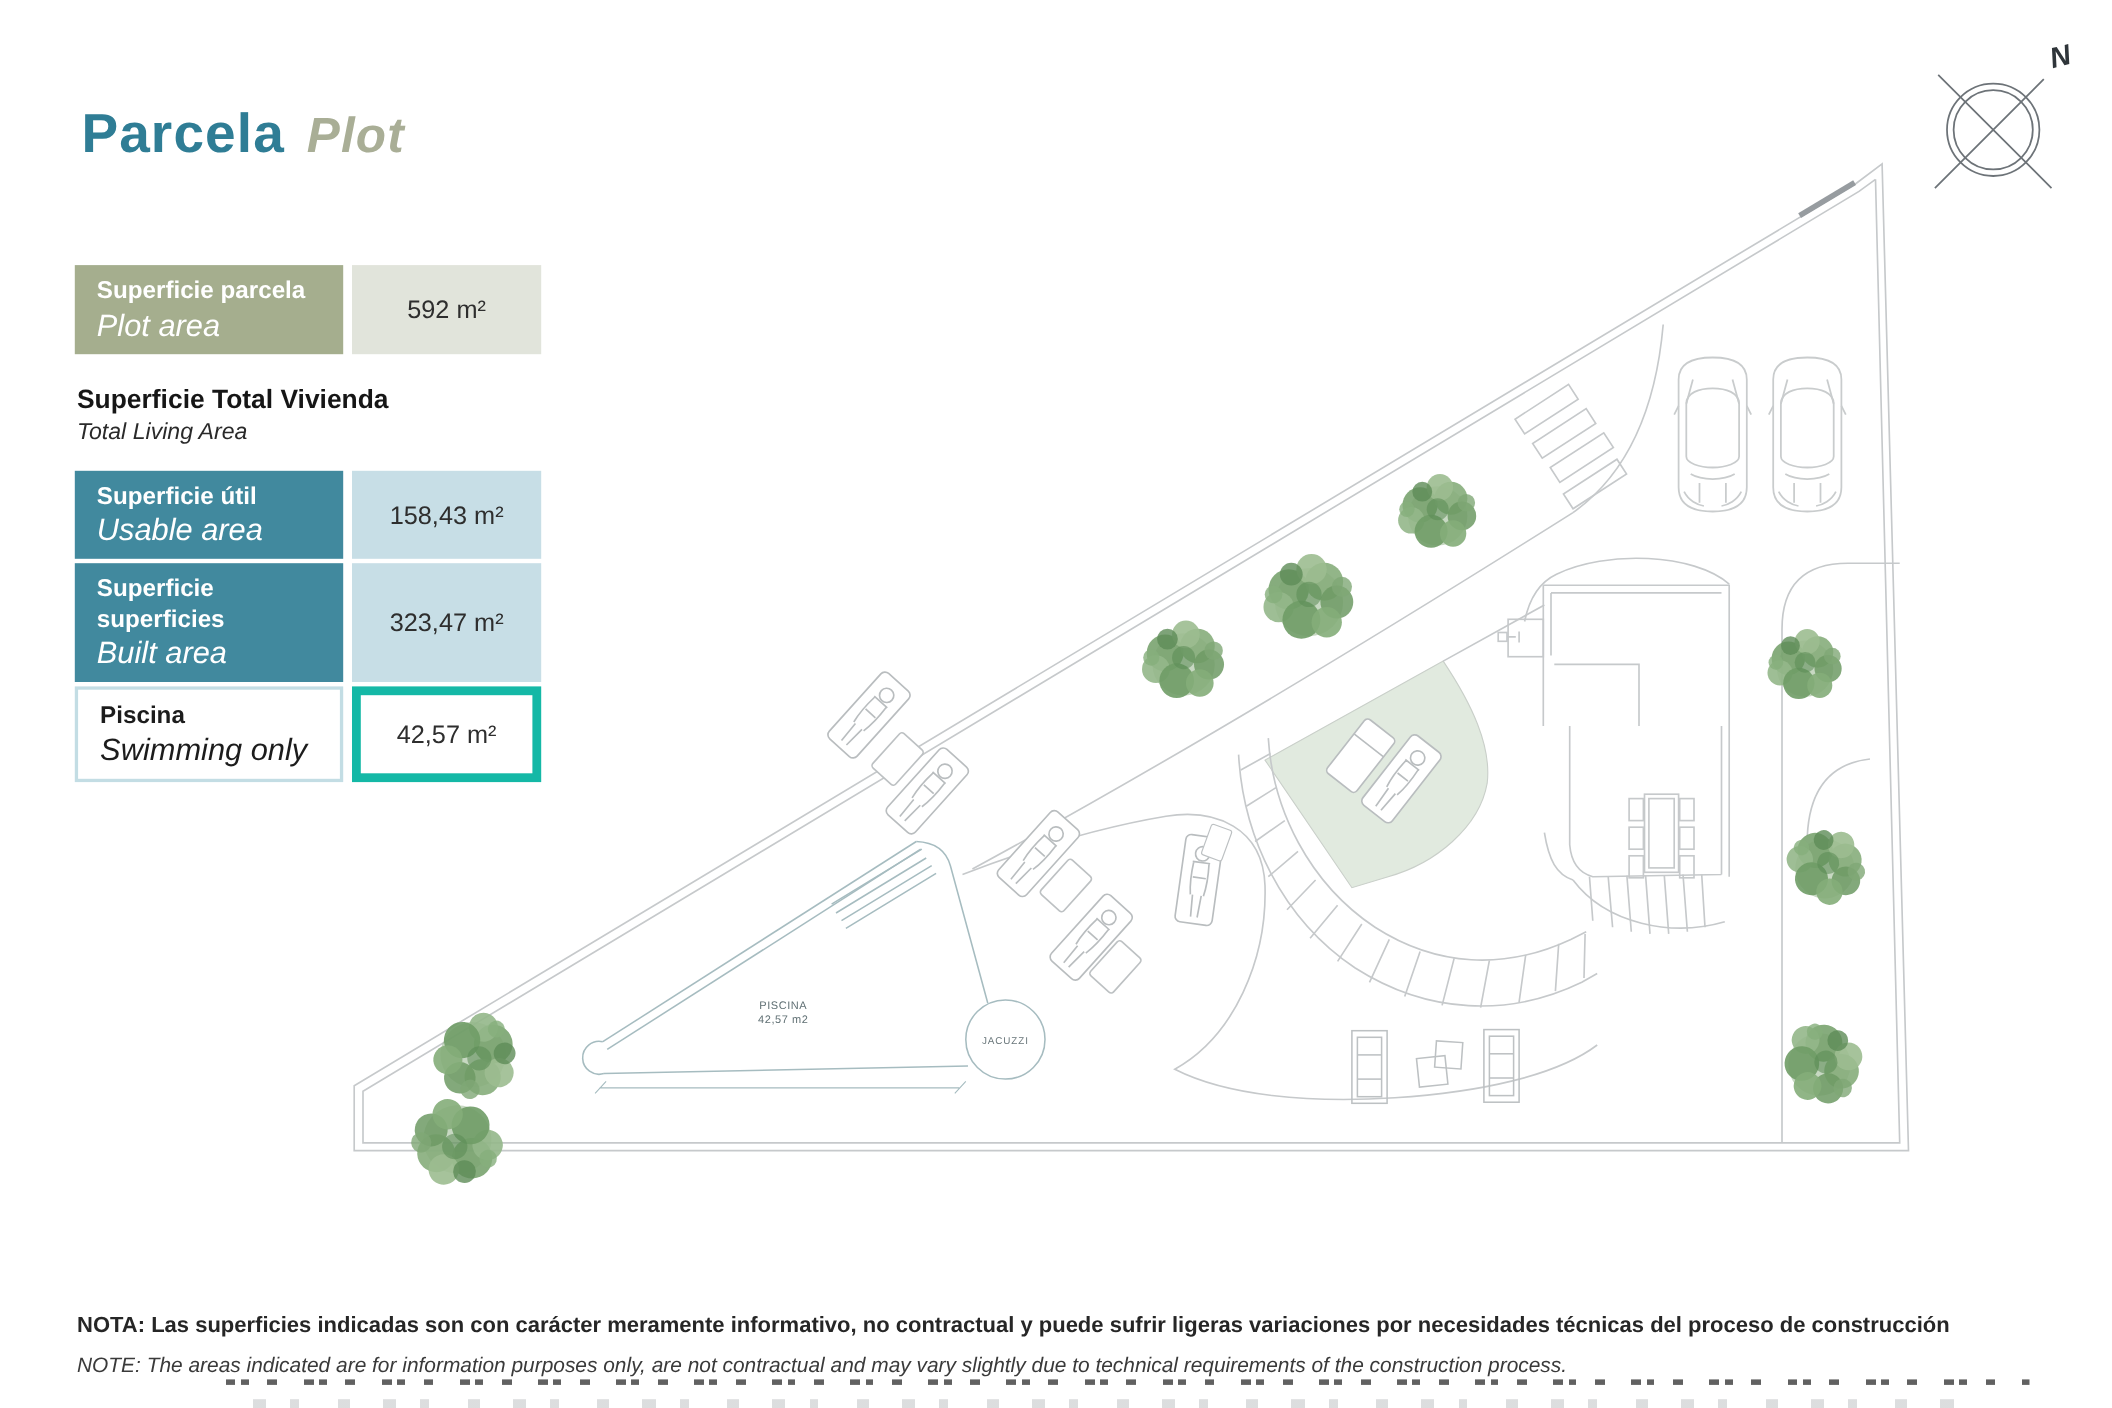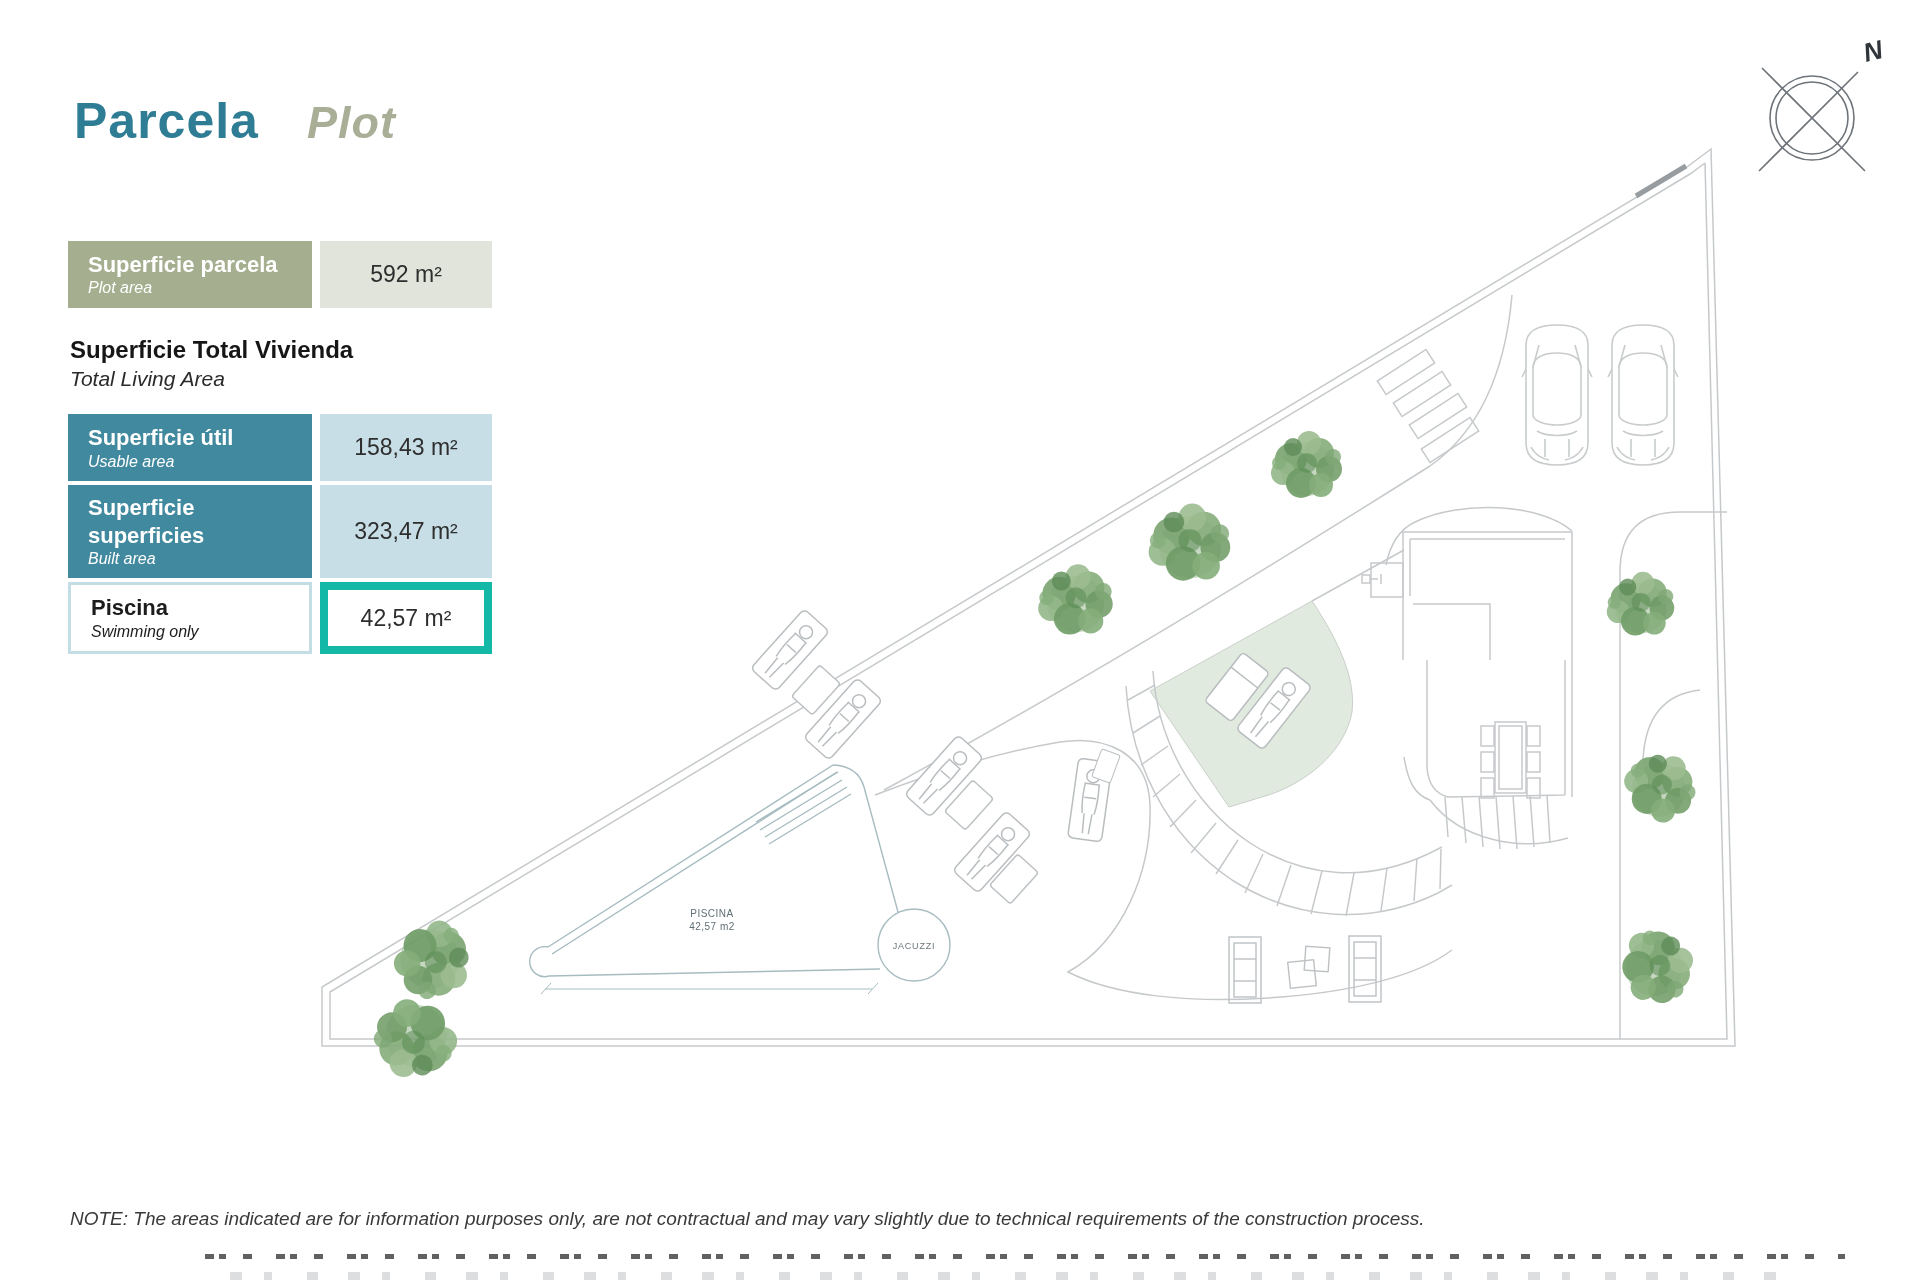--- a/index.html
+++ b/index.html
@@ -1,40 +1,40 @@
 <!DOCTYPE html>
 <html><head>
 <meta charset="utf-8">
 <style>
   html,body{margin:0;padding:0;background:#ffffff;}
   body{width:1920px;height:1280px;position:relative;overflow:hidden;
        font-family:"Liberation Sans",sans-serif;color:#222;}
   .abs{position:absolute;}
 
   
-  .title{left:74px;top:92px;display:flex;align-items:baseline;gap:48px;}
+  .title{left:74px;top:92px;display:flex;align-items:baseline;gap:20px;}
   .title-es{font-size:50px;font-weight:bold;color:#2f7d95;letter-spacing:1px;}
   .title-en{font-size:45px;font-weight:bold;font-style:italic;color:#a9ae96;letter-spacing:1px;}
 
   
   .area-table{left:68px;top:241px;width:424px;}
   .row{display:flex;gap:8px;margin-bottom:5px;}
   .cell-label{width:244px;box-sizing:border-box;padding:9px 0 9px 20px;
               display:flex;flex-direction:column;justify-content:center;min-height:67px;}
   .cell-value{flex:1;display:flex;align-items:center;justify-content:center;
               font-size:23px;color:#2e2e2e;box-sizing:border-box;}
   .row-green .cell-label{background:#a5ae8e;color:#fff;}
   .row-green .cell-value{background:#e1e4db;}
   .row-teal .cell-label{background:#41899e;color:#fff;}
   .row-teal .cell-value{background:#c7dee6;}
   .row-teal{margin-bottom:4px;}
   .row-white .cell-label{background:#fff;border:3px solid #c3dde4;color:#1c1c1c;}
   .row-white .cell-value{background:#fff;border:8px solid #14b8a6;}
   .lbl-main{font-size:22px;font-weight:bold;line-height:1.25;}
-  .lbl-sub{font-size:16px;font-style:italic;line-height:1.25;}
+  .lbl-sub{font-size:28px;font-style:italic;line-height:1.25;}
   .section-head{margin:26px 0 22px 2px;}
   .sh-main{font-size:24px;font-weight:bold;color:#161616;line-height:1.3;}
   .sh-sub{font-size:21px;font-style:italic;color:#2a2a2a;line-height:1.3;}
 
   
   .note{left:70px;top:1194px;width:1800px;}
   .note-es{font-size:20px;font-weight:bold;color:#262626;}
   .note-en{font-size:19px;font-style:italic;color:#3a3a3a;margin-top:14px;}
 
   
@@ -245,17 +245,18 @@
     <div class="cell-label">
       <span class="lbl-main">Piscina</span>
       <span class="lbl-sub">Swimming only</span>
     </div>
     <div class="cell-value">42,57 m²</div>
   </div>
 
 </div>
 
 <div class="abs note">
+  <div class="note-es">NOTA: Las superficies indicadas son con carácter meramente informativo, no contractual y puede sufrir ligeras variaciones por necesidades técnicas del proceso de construcción</div>
   <div class="note-en">NOTE: The areas indicated are for information purposes only, are not contractual and may vary slightly due to technical requirements of the construction process.</div>
 </div>
 
 <div class="abs crop-strip1"></div>
 <div class="abs crop-strip2"></div>
 
 </body></html>

